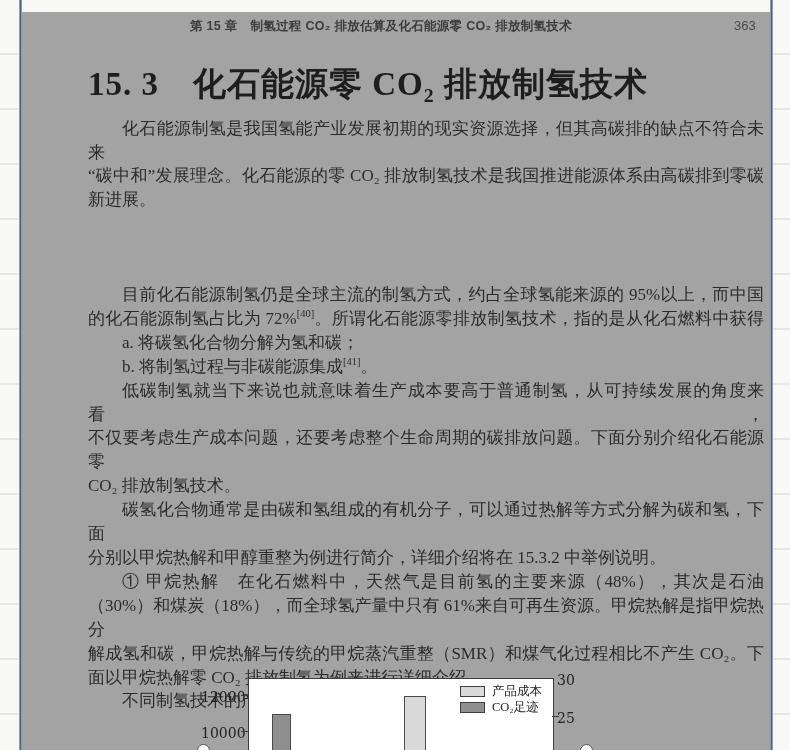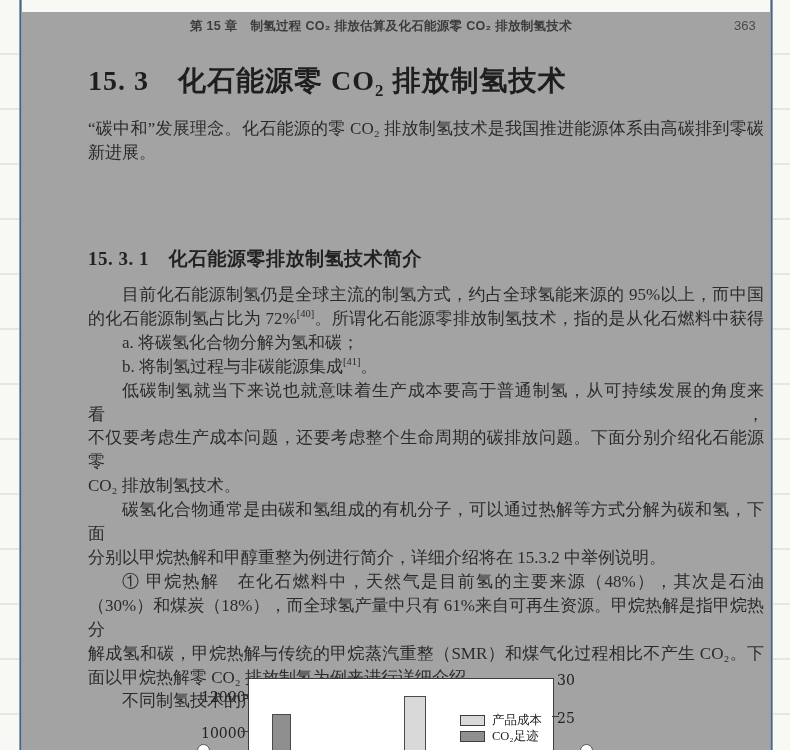--- a/index.html
+++ b/index.html
@@ -29,21 +29,21 @@
     font-size:12.5px;font-weight:600;color:#3c3c3c;letter-spacing:.3px;
   }
   .page-number{
     position:absolute;left:712px;top:6px;width:36px;
     font-family:"Liberation Sans","DejaVu Sans",sans-serif;
     font-size:13px;color:#4a4a4a;
   }
 
   .section-title{
     position:absolute;left:66px;top:50px;white-space:nowrap;
-    font-size:28px;font-weight:bold;color:#1e1e1e;letter-spacing:1px;
+    font-size:33px;font-weight:bold;color:#1e1e1e;letter-spacing:1px;
   }
   .subsection-title{
     position:absolute;left:66px;top:234px;white-space:nowrap;
     font-size:19px;font-weight:bold;color:#222;letter-spacing:.5px;
   }
 
   .para{position:absolute;left:66px;width:676px;font-size:17px;color:#2b2b2b;}
   .para1{top:105px;line-height:23.6px;}
   .para2{top:271px;line-height:23.9px;}
   .ln{width:676px;}
@@ -57,21 +57,21 @@
     border-top:1.4px solid #3d3d3d;border-left:1.4px solid #3d3d3d;border-right:1.4px solid #3d3d3d;
     background:#fff;
   }
   .tick{position:absolute;height:1.3px;background:#3d3d3d;}
   .tick-label{
     position:absolute;font-family:"DejaVu Serif","Liberation Serif",serif;
     font-size:14px;color:#222;
   }
   .tick-label.left{width:42px;text-align:center;}
   .bar{position:absolute;border:1px solid #4a4a4a;box-sizing:border-box;}
-  .legend{position:absolute;left:460px;top:684px;margin-top:29px;}
+  .legend{position:absolute;left:460px;top:684px;}
   .legend-row{display:flex;align-items:center;height:15px;margin-bottom:1px;}
   .legend-swatch{width:25px;height:11px;border:1px solid #3d3d3d;box-sizing:border-box;margin-right:7px;}
   .legend-label{font-size:12.5px;color:#222;line-height:13px;white-space:nowrap;}
   .clipped-circle{
     position:absolute;width:13px;height:13px;border-radius:50%;
     border:1.6px solid #555;background:#fff;box-sizing:border-box;
   }
 </style>
 </head>
 <body>
@@ -82,25 +82,25 @@
 <div class="page-rule right"></div>
 
 <div class="page">
 
   <div class="running-head">第 15 章　制氢过程 CO₂ 排放估算及化石能源零 CO₂ 排放制氢技术</div>
   <div class="page-number">363</div>
 
   <div class="section-title">15. 3　化石能源零 CO₂ 排放制氢技术</div>
 
   <div class="para para1">
+    <div class="ln ind just">化石能源制氢是我国氢能产业发展初期的现实资源选择，但其高碳排的缺点不符合未来</div>
     <div class="ln just">“碳中和”发展理念。化石能源的零 CO₂ 排放制氢技术是我国推进能源体系由高碳排到零碳</div>
     <div class="ln">新进展。</div>
   </div>
 
-  <div class="subsection-title">15. 3. 1　化石能源零排放制氢技术简介</div>
 
   <div class="para para2">
     <div class="ln ind just">目前化石能源制氢仍是全球主流的制氢方式，约占全球氢能来源的 95%以上，而中国</div>
     <div class="ln just"><span>的化石能源制氢占比为 72%</span><sup>[40]</sup><span>。所谓化石能源零排放制氢技术，指的是从化石燃料中获得</span></div>
     <div class="ln ind">a. 将碳氢化合物分解为氢和碳；</div>
     <div class="ln ind"><span>b. 将制氢过程与非碳能源集成</span><sup>[41]</sup><span>。</span></div>
     <div class="ln ind just">低碳制氢就当下来说也就意味着生产成本要高于普通制氢，从可持续发展的角度来看，</div>
     <div class="ln just">不仅要考虑生产成本问题，还要考虑整个生命周期的碳排放问题。下面分别介绍化石能源零</div>
     <div class="ln">CO₂ 排放制氢技术。</div>
     <div class="ln ind just">碳氢化合物通常是由碳和氢组成的有机分子，可以通过热解等方式分解为碳和氢，下面</div>

